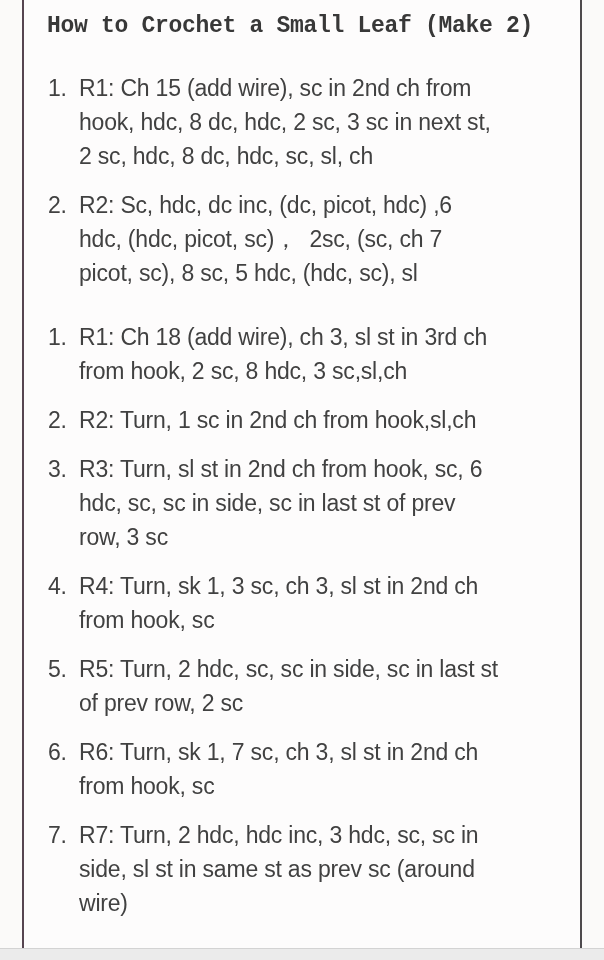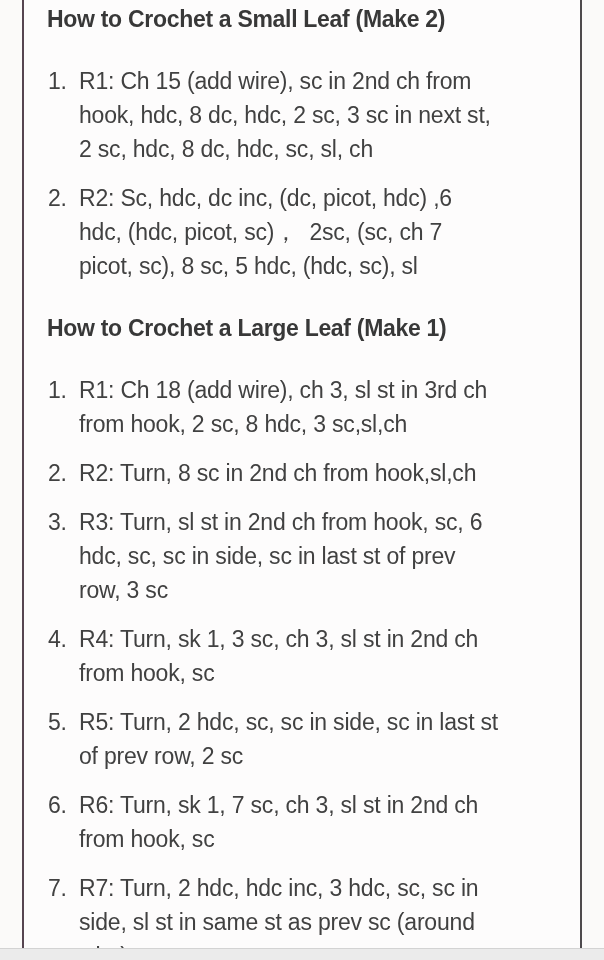--- a/index.html
+++ b/index.html
@@ -25,21 +25,21 @@
   }
   .content { padding-top: 3px; }
   .section-heading {
     margin: 30px 0 0 23px;
     font-size: 23px;
     font-weight: bold;
     line-height: 30px;
     letter-spacing: -0.3px;
     color: #383838;
   }
-  .section-heading.first { margin-top: 1px; }
+  .section-heading.first { margin-top: 8px; font-family: Liberation Mono, monospace; }
   ol.instruction-list {
     margin: 30px 0 0 0;
     padding: 0 0 0 24px;
     list-style: none;
     counter-reset: none;
   }
   ol.instruction-list li {
     display: flex;
     margin-bottom: 15px;
     font-size: 23px;
@@ -81,31 +81,30 @@
 2 sc, hdc, 8 dc, hdc, sc, sl, ch</span>
         </li>
         <li>
           <span class="num">2.</span>
           <span class="txt">R2: Sc, hdc, dc inc, (dc, picot, hdc) ,6
 hdc, (hdc, picot, sc)，  2sc, (sc, ch 7
 picot, sc), 8 sc, 5 hdc, (hdc, sc), sl</span>
         </li>
       </ol>
 
-      <h2 class="section-heading">How to Crochet a Large Leaf (Make 1)</h2>
 
       <ol class="instruction-list">
         <li>
           <span class="num">1.</span>
           <span class="txt">R1: Ch 18 (add wire), ch 3, sl st in 3rd ch
 from hook, 2 sc, 8 hdc, 3 sc,sl,ch</span>
         </li>
         <li>
           <span class="num">2.</span>
-          <span class="txt">R2: Turn, 8 sc in 2nd ch from hook,sl,ch</span>
+          <span class="txt">R2: Turn, 1 sc in 2nd ch from hook,sl,ch</span>
         </li>
         <li>
           <span class="num">3.</span>
           <span class="txt">R3: Turn, sl st in 2nd ch from hook, sc, 6
 hdc, sc, sc in side, sc in last st of prev
 row, 3 sc</span>
         </li>
         <li>
           <span class="num">4.</span>
           <span class="txt">R4: Turn, sk 1, 3 sc, ch 3, sl st in 2nd ch

